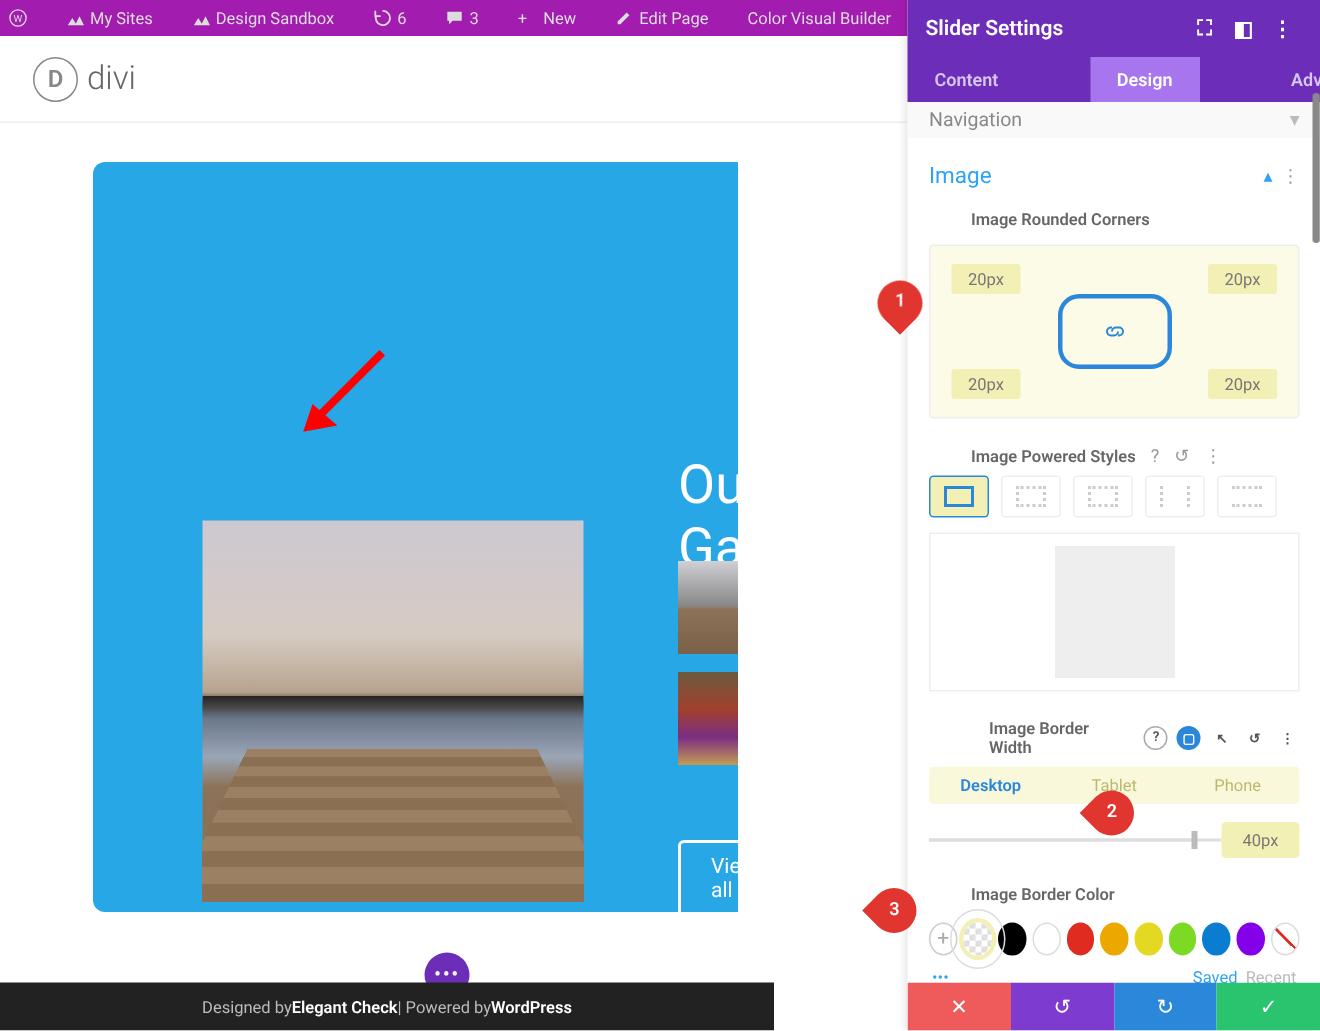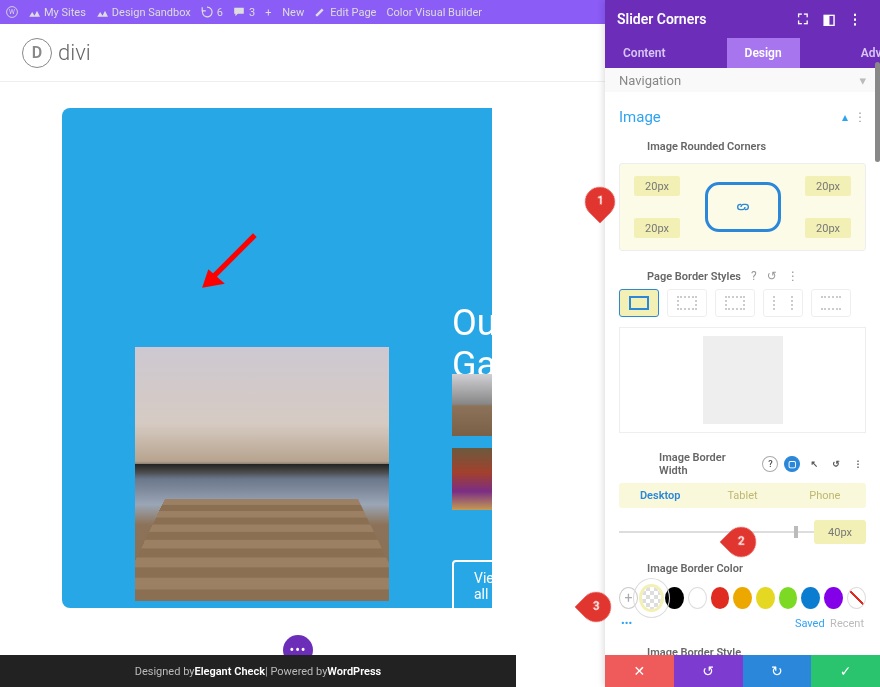--- a/index.html
+++ b/index.html
@@ -1,19 +1,19 @@
 <!DOCTYPE html>
 <html><head>
 <meta charset="utf-8">
 <style>
   * { box-sizing: border-box; margin: 0; padding: 0; font-family: -apple-system, BlinkMacSystemFont, "Segoe UI", Roboto, Arial, sans-serif; }
   body { width: 880px; height: 687px; overflow: hidden; background: #fff; position: relative; }
 
   
-  .adminbar { background: #8b5cf6; height: 24px; display: flex; align-items: center; color: #ddd; font-size: 11px; padding: 0 6px; gap: 10px; }
+  .adminbar { background: #a21caf; height: 24px; display: flex; align-items: center; color: #ddd; font-size: 11px; padding: 0 6px; gap: 26px; }
   .adminbar .grow { flex: 1; }
   .adminbar .item { display: flex; align-items: center; gap: 4px; cursor: pointer; }
   .adminbar .badge { background: #ca4a1f; width:12px; height:12px; display:inline-block; }
   .adminbar svg { width:12px; height:12px; fill:#ddd; }
 
   
   .siteheader { height: 58px; width: 605px; display:flex; align-items:center; padding-left:22px; border-bottom:1px solid #eee; }
   .logo { display:flex; align-items:center; gap:6px; color:#666; font-size:22px; font-weight:300; }
   .logo-circle { width:30px; height:30px; border:1.5px solid #888; border-radius:50%; display:flex; align-items:center; justify-content:center; font-size:16px; color:#888; font-weight:600;}
 
@@ -49,21 +49,21 @@
   .ptab { padding:0 18px; display:flex; align-items:center; cursor:pointer;}
   .ptab.active { background:#a776ef; color:#fff;}
   .panel-body { flex:1; overflow:auto; font-size:12px; color:#555; padding-bottom:40px;}
   .panel-body::-webkit-scrollbar{width:6px;}
   .accordion-row { display:flex; align-items:center; height:24px; padding:0 14px; color:#888; font-size:13px; background:#f9f9f9;}
   .accordion-row .chev{margin-left:auto;color:#bbb;}
   .sec-hdr { display:flex; align-items:center; padding:16px 14px 4px; color:#2ea3f2; font-size:15px;}
   .sec-hdr .chev{margin-left:auto;color:#2ea3f2; font-size:12px;}
   .sec-hdr .dots{color:#999; margin-left:6px; font-size:12px;}
   .lbl { padding:10px 14px 6px; font-size:11px; color:#666; font-weight:600;margin-left:28px;}
-  .corners-box { margin:4px 14px; border:1px solid #eee; background:#fcfbe7; height:88px; position:relative; border-radius:3px;}
+  .corners-box { margin:4px 14px; border:1px solid #eee; background:#fcfbe7; height:116px; position:relative; border-radius:3px;}
   .corner-badge { position:absolute; width:46px; height:20px; background:#f3f0b6; display:flex; align-items:center; justify-content:center; font-size:11px; color:#777; border-radius:2px;}
   .cb-tl{left:14px;top:12px;} .cb-tr{right:14px;top:12px;} .cb-bl{left:14px;bottom:12px;} .cb-br{right:14px;bottom:12px;}
   .corner-preview { position:absolute; left:50%; top:50%; width:76px; height:50px; transform:translate(-50%,-50%); border:3px solid #2b87da; border-radius:14px; display:flex; align-items:center; justify-content:center;}
   .corner-preview svg{width:16px;height:16px;stroke:#2b87da;fill:none;stroke-width:2;}
 
   .inline-controls { display:flex; align-items:center; gap:10px; padding:0 14px; color:#999;}
   .inline-controls .q,.inline-controls .undo,.inline-controls .menu{cursor:pointer;}
 
   .border-styles { display:flex; gap:8px; padding:6px 14px 2px;}
   .bstyle { width:40px; height:28px; border:1px solid #eee; display:flex; align-items:center; justify-content:center; cursor:pointer; border-radius:3px;}
@@ -202,21 +202,21 @@
 <div class="bb-fab">•••</div>
 <div class="footer">
   <span>Designed by </span>
     <b>Elegant Check</b>
     <span> | Powered by </span>
     <b>WordPress</b>
 </div>
 
 <div class="panel">
   <div class="panel-hdr">
-    <span>Slider Corners</span>
+    <span>Slider Settings</span>
     <span class="sp"></span>
     <span class="hico">⛶</span>
     <span class="hico">◧</span>
     <span class="hico">⋮</span>
   </div>
   <div class="panel-tabs">
     <div class="ptab">Content</div>
     <div class="ptab active">Design</div>
     <div class="ptab">Advanced</div>
   </div>
@@ -239,21 +239,21 @@
       <div class="corner-badge cb-bl">20px</div>
       <div class="corner-badge cb-br">20px</div>
       <div class="corner-preview">
           <svg viewBox="0 0 24 24">
             <path d="M9 12a4 4 0 0 1 4-4h3a4 4 0 0 1 0 8h-1M15 12a4 4 0 0 1-4 4H8a4 4 0 0 1 0-8h1"></path>
           </svg>
         </div>
     </div>
 
     <div class="inline-controls" style="padding-top:14px;">
-      <span class="lbl" style="padding:0;">Page Border Styles</span>
+      <span class="lbl" style="padding:0;">Image Powered Styles</span>
       <span class="q">?</span>
       <span class="undo">↺</span>
       <span class="menu">⋮</span>
     </div>
     <div class="border-styles">
       <div class="bstyle active">
           <div class="bs-inner"></div>
         </div>
       <div class="bstyle">
           <div class="bs-inner d"></div>

